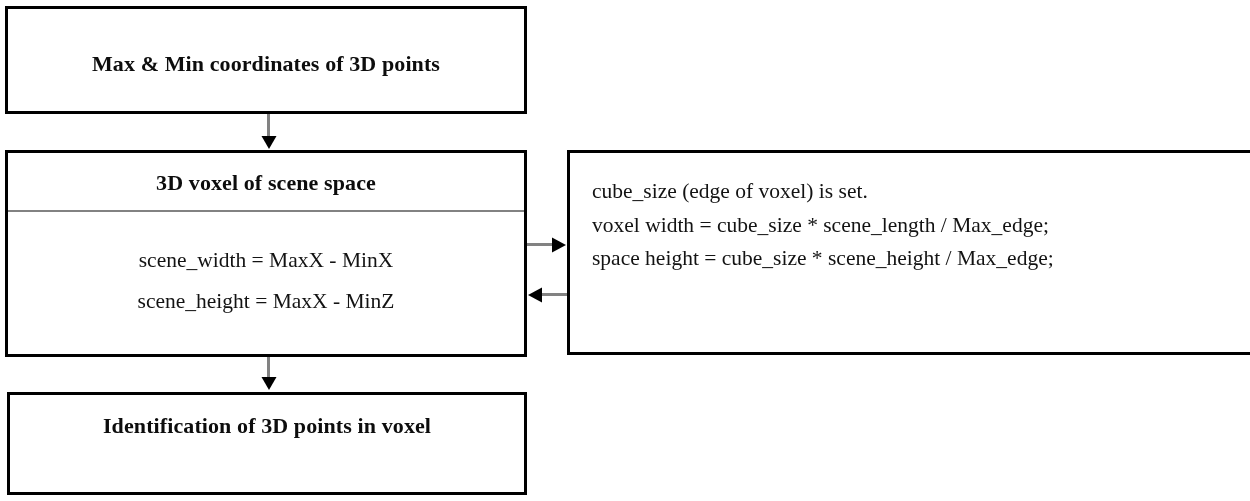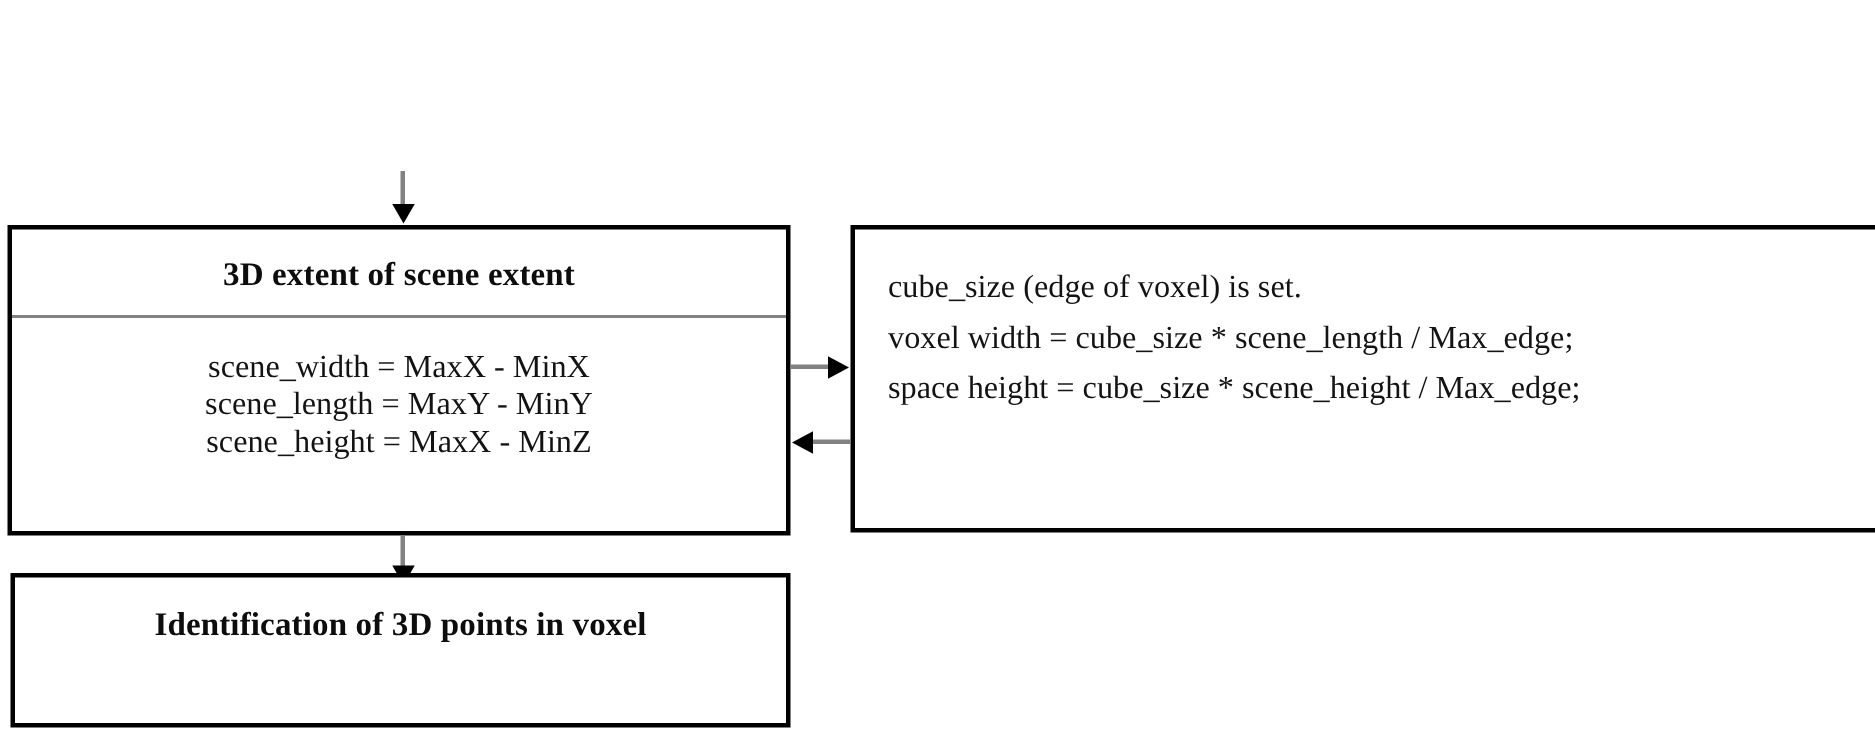--- a/index.html
+++ b/index.html
@@ -35,20 +35,21 @@
     color: #0d0d0d;
     letter-spacing: 0.1px;
   }
 
   .box-body-line {
     font-size: 21.5px;
     line-height: 25px;
     text-align: center;
     white-space: nowrap;
     color: #131313;
+    margin-top: 16px;
   }
 
   
   #box-max-min {
     left: 5px;
     top: 6px;
     width: 522px;
     height: 108px;
   }
   #box-max-min .box-title {
@@ -80,21 +81,21 @@
   #scene-eq-list {
     position: absolute;
     left: 0;
     right: 0;
     top: 79px;
   }
 
   
   #box-identification {
     left: 7px;
-    top: 382px;
+    top: 392px;
     width: 520px;
     height: 103px;
   }
   #box-identification .box-title {
     position: absolute;
     left: 0; right: 0;
     top: 18px;
   }
 
   
@@ -122,34 +123,36 @@
   .arrow {
     position: absolute;
   }
   .arrow svg { display: block; }
 </style>
 </head>
 <body>
 
 <div id="canvas">
 
+  <div class="box" id="box-max-min">
+    <div class="box-title">Max &amp; Min coordinates of 3D points</div>
+  </div>
 
   <div class="arrow" style="left:260px; top:114px;">
     <svg width="18" height="36" viewBox="0 0 18 36">
       <rect x="7" y="0" width="3" height="24" fill="#828282"></rect>
       <polygon points="1.5,22 16.5,22 9,35" fill="#000000"></polygon>
     </svg>
   </div>
 
   <div class="box" id="box-scene-extent">
-    <div class="box-title">3D extent of scene extent</div>
+    <div class="box-title">3D voxel of scene space</div>
     <div class="divider"></div>
     <div id="scene-eq-list">
       <div class="box-body-line">scene_width = MaxX - MinX</div>
-      <div class="box-body-line">scene_length = MaxY - MinY</div>
       <div class="box-body-line">scene_height = MaxX - MinZ</div>
     </div>
   </div>
 
   <div class="arrow" style="left:527px; top:236px;">
     <svg width="40" height="18" viewBox="0 0 40 18">
       <rect x="0" y="7" width="27" height="3" fill="#828282"></rect>
       <polygon points="25,1.5 25,16.5 39,9" fill="#000000"></polygon>
     </svg>
   </div>

